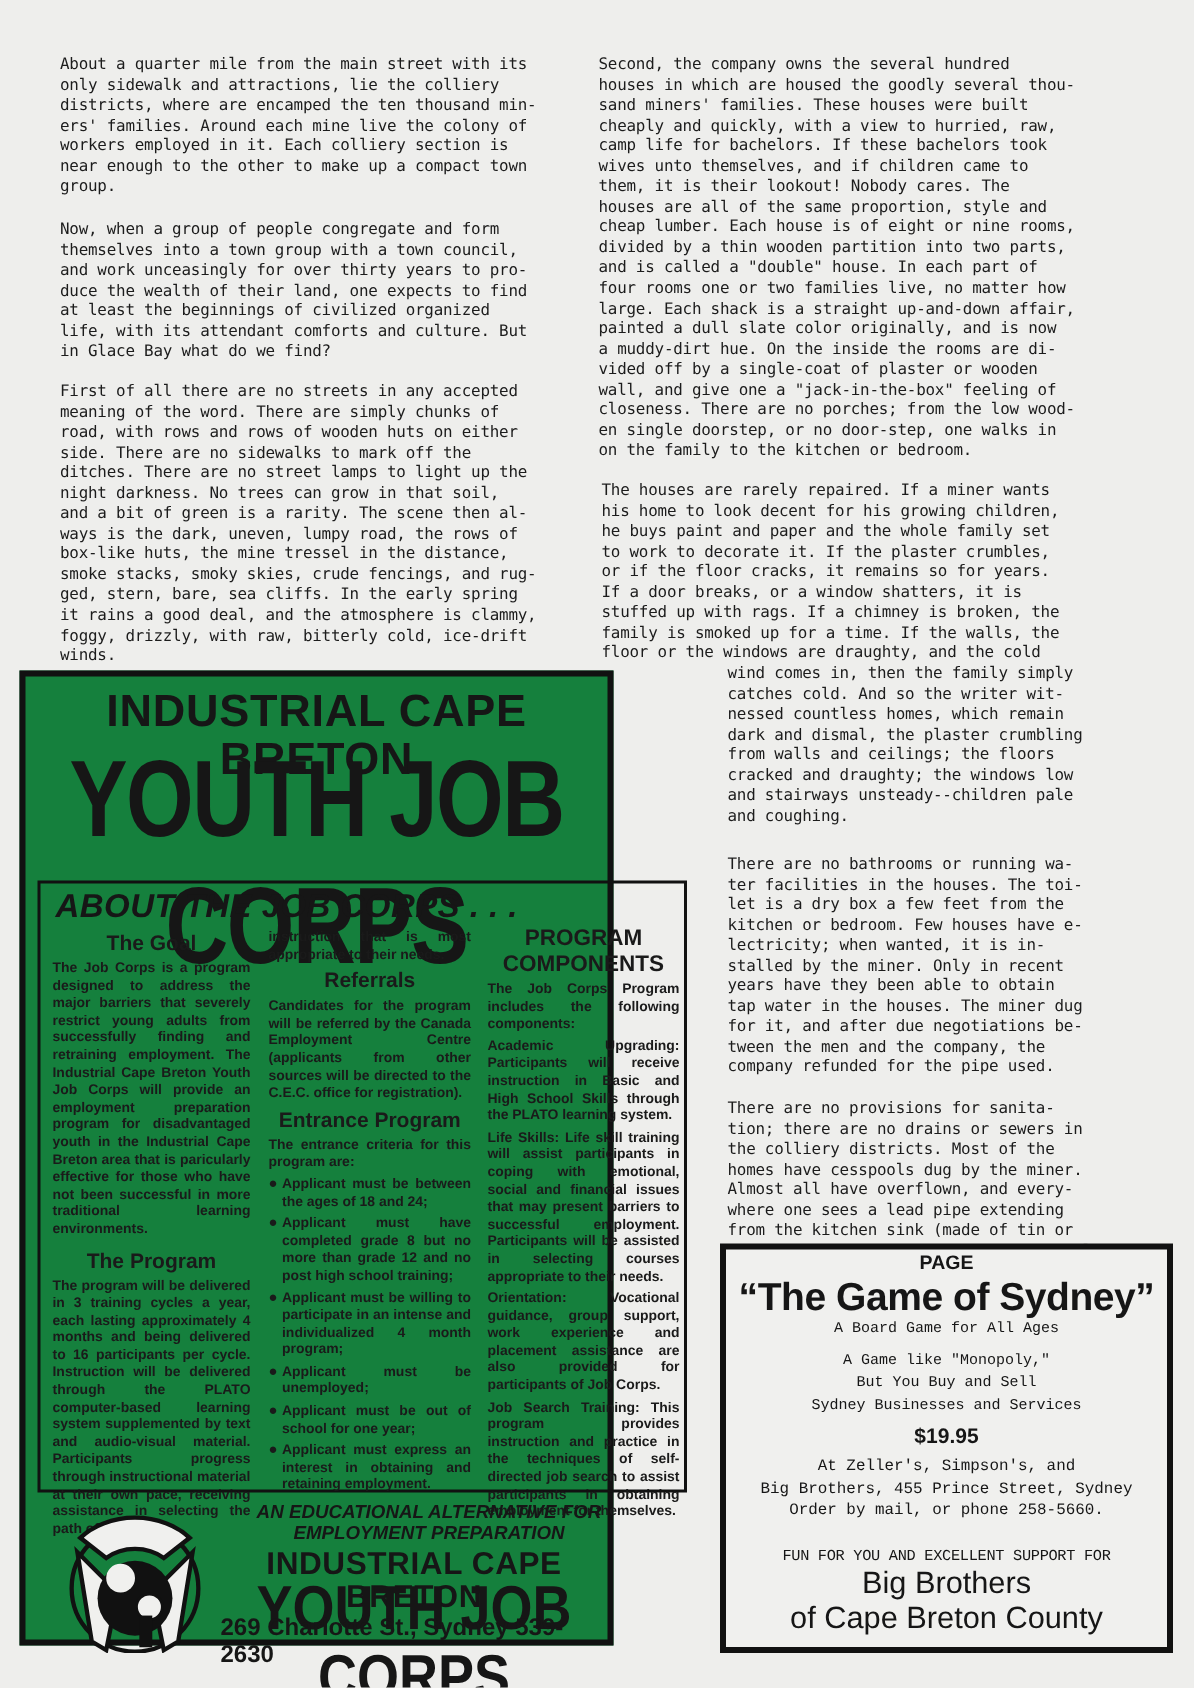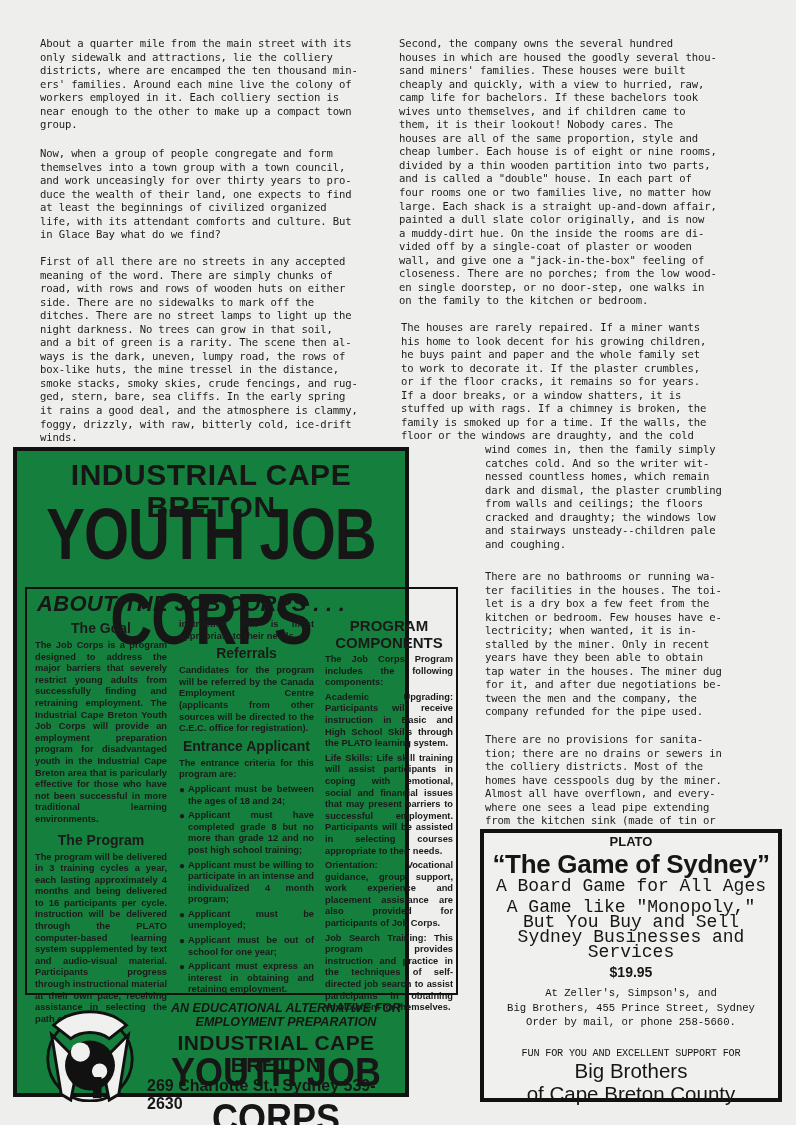--- a/index.html
+++ b/index.html
@@ -66,21 +66,21 @@
   }
   .jc-logo { position: absolute; left: 14px; top: 555px; width: 118px; height: 96px; }
   
   #gs-ad {
     position: absolute; left: 480px; top: 829px; width: 302px; height: 273px;
     border: 4px solid #111; box-sizing: border-box; background: #f0f0ee;
     text-align: center;
   }
   .gs-play { font-family: "Liberation Sans", sans-serif; font-weight: bold; font-size: 13px; margin-top: 1px; line-height: 15px; }
   .gs-title { font-family: "Liberation Sans", sans-serif; font-size: 26px; line-height: 30px; letter-spacing: -0.3px; font-weight: bold; }
-  .gs-serif { font-family: "Liberation Mono", "DejaVu Sans Mono", monospace; font-size: 18px; line-height: 15px; }
+  .gs-serif { font-family: "Liberation Mono", "DejaVu Sans Mono", monospace; font-size: 10px; line-height: 15px; }
   .gs-price { font-family: "Liberation Sans", sans-serif; font-weight: bold; font-size: 14px; margin: 4px 0 6px 0; }
   .gs-small { font-family: "Liberation Mono", monospace; font-size: 10.6px; line-height: 14.5px; }
   .gs-fun { font-family: Liberation Mono, monospace; font-size: 10.2px; margin-top: 18px; letter-spacing: -0.2px; }
   .gs-org { font-family: "Liberation Sans", sans-serif; font-size: 20.5px; line-height: 23px; }
   .continued {
     position: absolute; left: 617px; top: 838px; font-size: 10.6px;
     text-decoration: underline; text-underline-offset: 2px;
   }
 </style>
 </head>
@@ -184,21 +184,21 @@
       <div class="jc-h">The Goal</div>
       <p>The Job Corps is a program designed to address the major barriers that severely restrict young adults from successfully finding and retraining employment. The Industrial Cape Breton Youth Job Corps will provide an employment preparation program for disadvantaged youth in the Industrial Cape Breton area that is paricularly effective for those who have not been successful in more traditional learning environments.</p>
       <div class="jc-h" style="margin-top:6px;">The Program</div>
       <p>The program will be delivered in 3 training cycles a year, each lasting approximately 4 months and being delivered to 16 participants per cycle. Instruction will be delivered through the PLATO computer-based learning system supplemented by text and audio-visual material. Participants progress through instructional material at their own pace, receiving assistance in selecting the path of</p>
     </div>
 
     <div class="jc-col" style="left:152px; top:30px; width:135px;">
       <p>instruction that is most appropriate to their needs.</p>
       <div class="jc-h">Referrals</div>
       <p>Candidates for the program will be referred by the Canada Employment Centre (applicants from other sources will be directed to the C.E.C. office for registration).</p>
-      <div class="jc-h">Entrance Applicant</div>
+      <div class="jc-h">Entrance Program</div>
       <p>The entrance criteria for this program are:</p>
       <div id="criteria-list">
           <div class="bullet">
             <span class="dot">●</span>
             <span class="bt">Applicant must be between the ages of 18 and 24;</span>
           </div>
           <div class="bullet">
             <span class="dot">●</span>
             <span class="bt">Applicant must have completed grade 8 but no more than grade 12 and no post high school training;</span>
           </div>
@@ -244,21 +244,21 @@
     <rect x="63" y="74" width="9" height="22" fill="#111"></rect>
   </svg>
 
   <div class="jc-alt">AN EDUCATIONAL ALTERNATIVE FOR EMPLOYMENT PREPARATION</div>
   <div class="jc-bot1">INDUSTRIAL CAPE BRETON</div>
   <div class="jc-bot2">YOUTH JOB CORPS</div>
   <div class="jc-addr">269 Charlotte St., Sydney 539-2630</div>
 </div>
 
 <div id="gs-ad">
-  <div class="gs-play">PLATO</div>
+  <div class="gs-play">PAGE</div>
   <div class="gs-title">“The Game of Sydney”</div>
   <div class="gs-serif" style="margin-bottom:6px;">A Board Game for All Ages</div>
   <div class="gs-serif">A Game like "Monopoly,"</div>
   <div class="gs-serif">But You Buy and Sell</div>
   <div class="gs-serif">Sydney Businesses and Services</div>
   <div class="gs-price">$19.95</div>
   <div class="gs-small">At Zeller's, Simpson's, and</div>
   <div class="gs-small">Big Brothers, 455 Prince Street, Sydney</div>
   <div class="gs-small">Order by mail, or phone 258-5660.</div>
   <div class="gs-fun">FUN FOR YOU AND EXCELLENT SUPPORT FOR</div>

